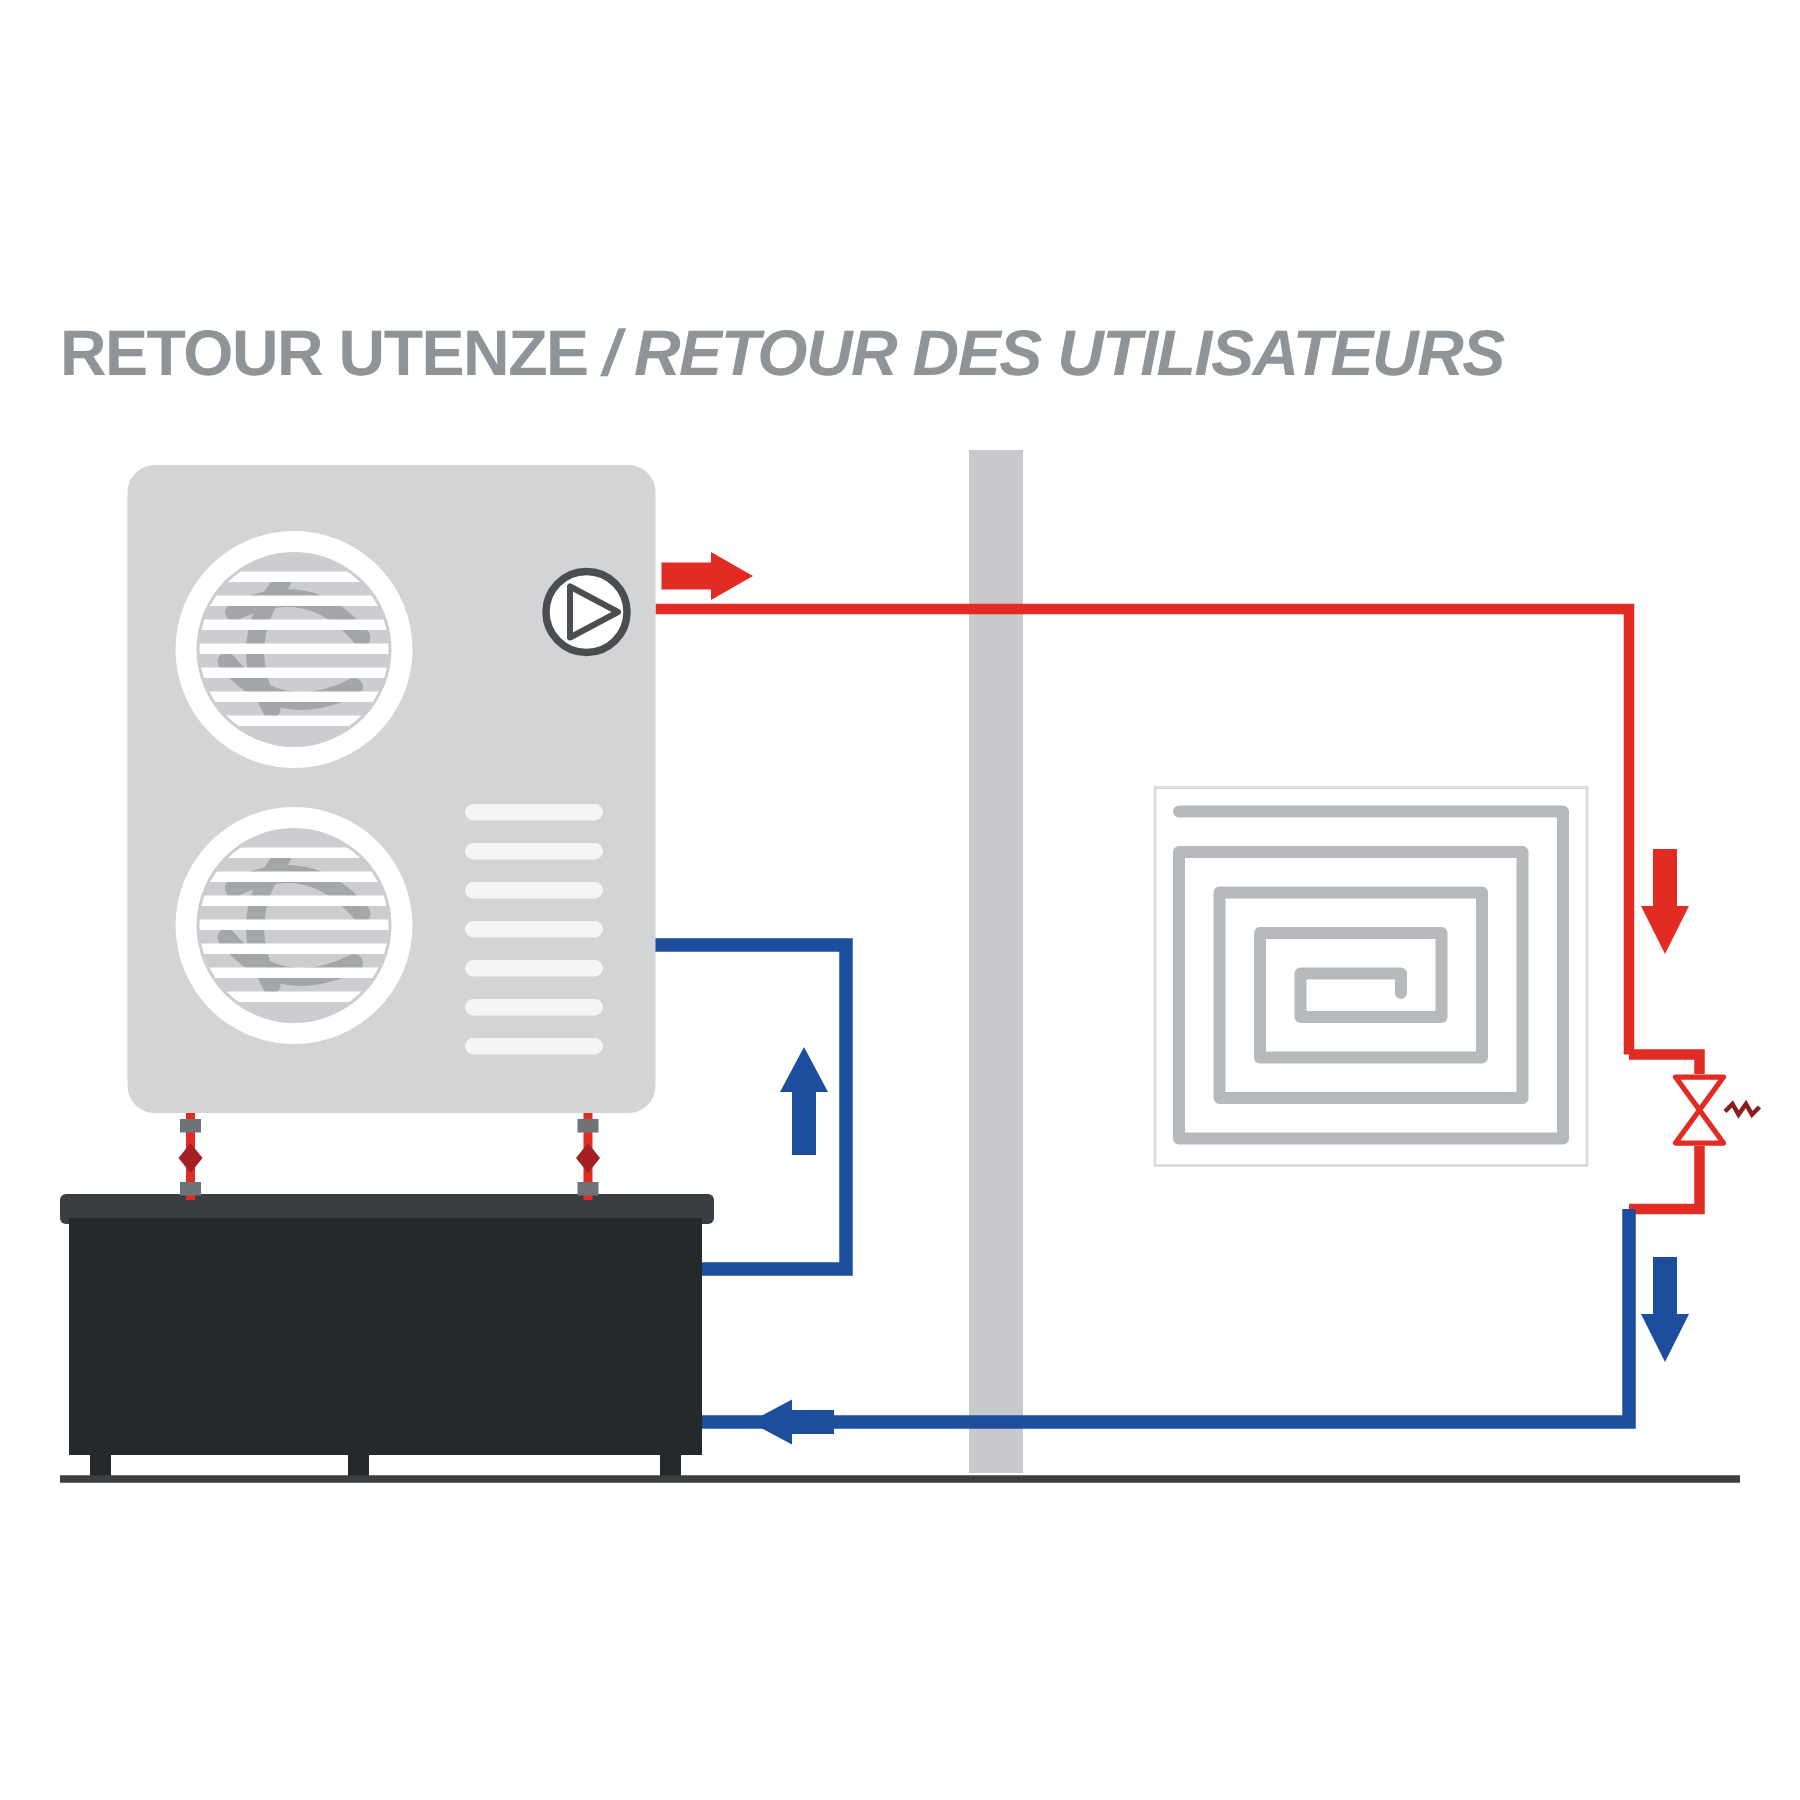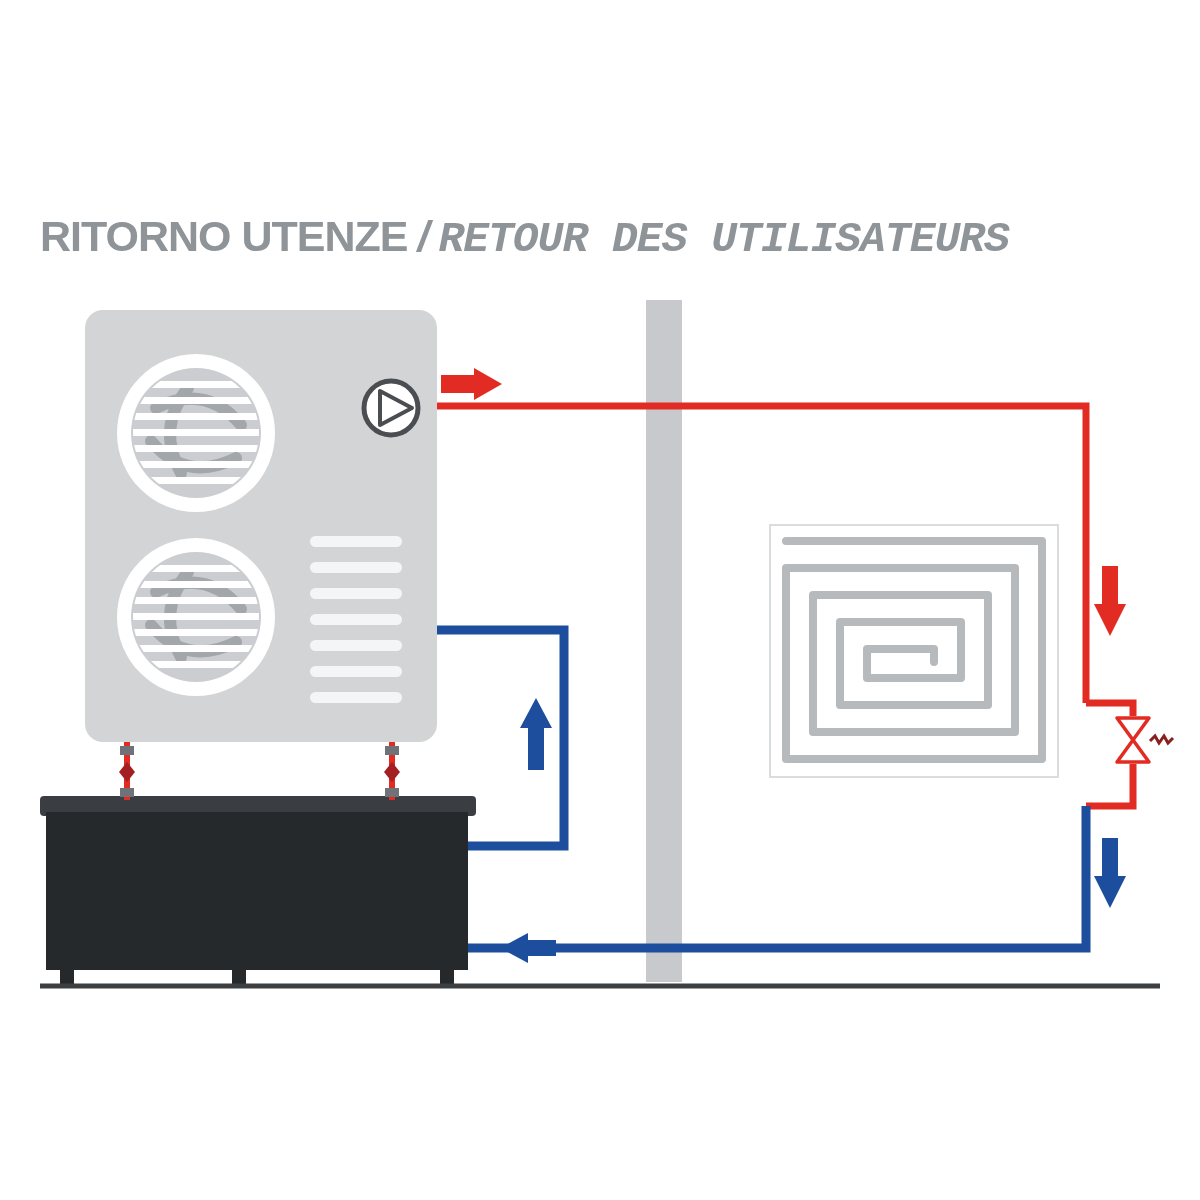--- a/index.html
+++ b/index.html
@@ -23,41 +23,41 @@
     overflow:hidden;
     font-family:"Liberation Sans", sans-serif;
   }
   #title{
     position:absolute;left:40px;top:212px;
     font-size:43px;font-weight:700;letter-spacing:-1px;
     color:var(--title_text);
     white-space:nowrap;
   }
   #title .sep{font-style:italic;margin:0 10px;}
-  #title .t2{font-style:italic;font-family:Liberation Mono, monospace;}
+  #title .t2{font-style:italic;}
   svg{position:absolute;left:0;top:0;}
   .pipe-red{stroke:var(--supply);stroke-width:7;fill:none;}
   .pipe-blue{stroke:var(--return);stroke-width:9;fill:none;}
   .arrow-red{fill:var(--supply);stroke:none;}
   .arrow-blue{fill:var(--return);stroke:none;}
   .coil-path{stroke:var(--coil);stroke-width:8;fill:none;stroke-linejoin:round;stroke-linecap:round;}
   .valve-body{fill:#ffffff;stroke:var(--supply);stroke-width:3.5;stroke-linejoin:round;}
   .pump-outline{fill:#ffffff;stroke:var(--outline);stroke-width:5;}
   .pump-tri{fill:#ffffff;stroke:var(--outline);stroke-width:4;stroke-linejoin:round;}
   .vent{fill:#f4f5f6;}
   .blade{stroke:#a4a7aa;stroke-width:12;fill:none;stroke-linecap:round;}
   .stripe{fill:#ffffff;}
 </style>
 </head>
 <body>
 
 <div id="canvas">
 
   <div id="title">
-    <span class="t1">RITORNO UTENZE</span><span class="sep">/</span><span class="t2">RETOUR DES UTILISATEURS</span>
+    <span class="t1">RETOUR UTENZE</span><span class="sep">/</span><span class="t2">RETOUR DES UTILISATEURS</span>
   </div>
 
   <svg width="1200" height="1200" viewBox="0 0 1200 1200">
     <defs>
       <clipPath id="fanclip1">
           <circle cx="196" cy="433" r="63"></circle>
         </clipPath>
       <clipPath id="fanclip2">
           <circle cx="196" cy="617" r="63"></circle>
         </clipPath>

